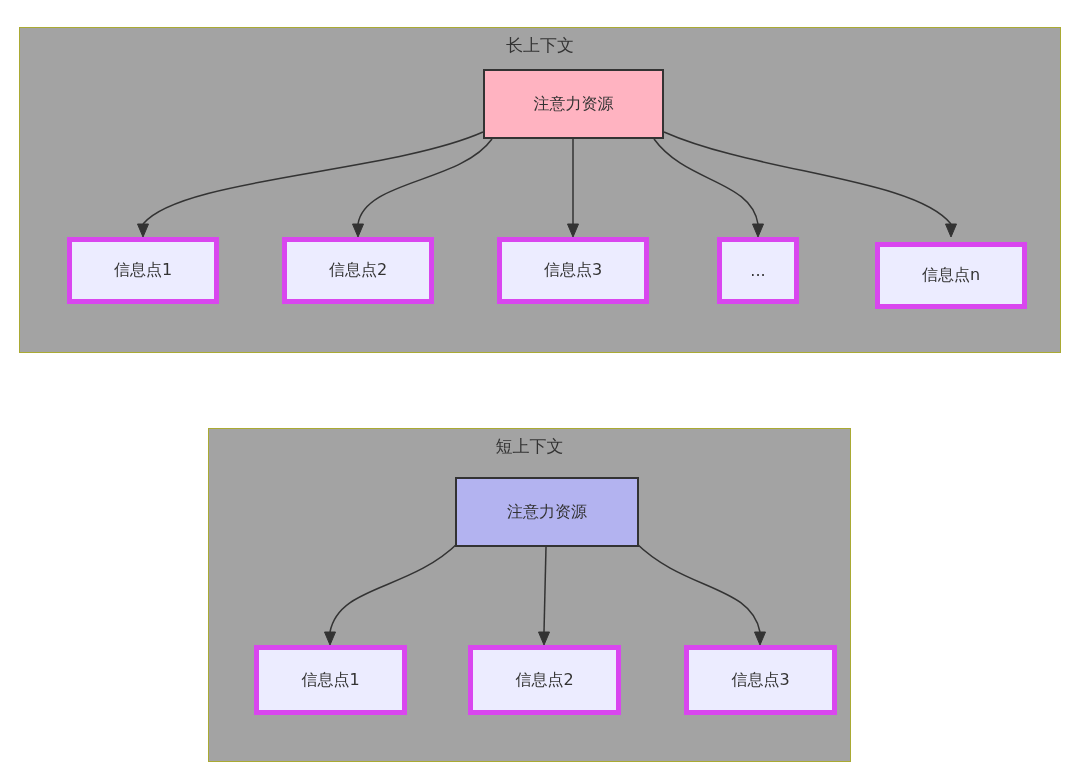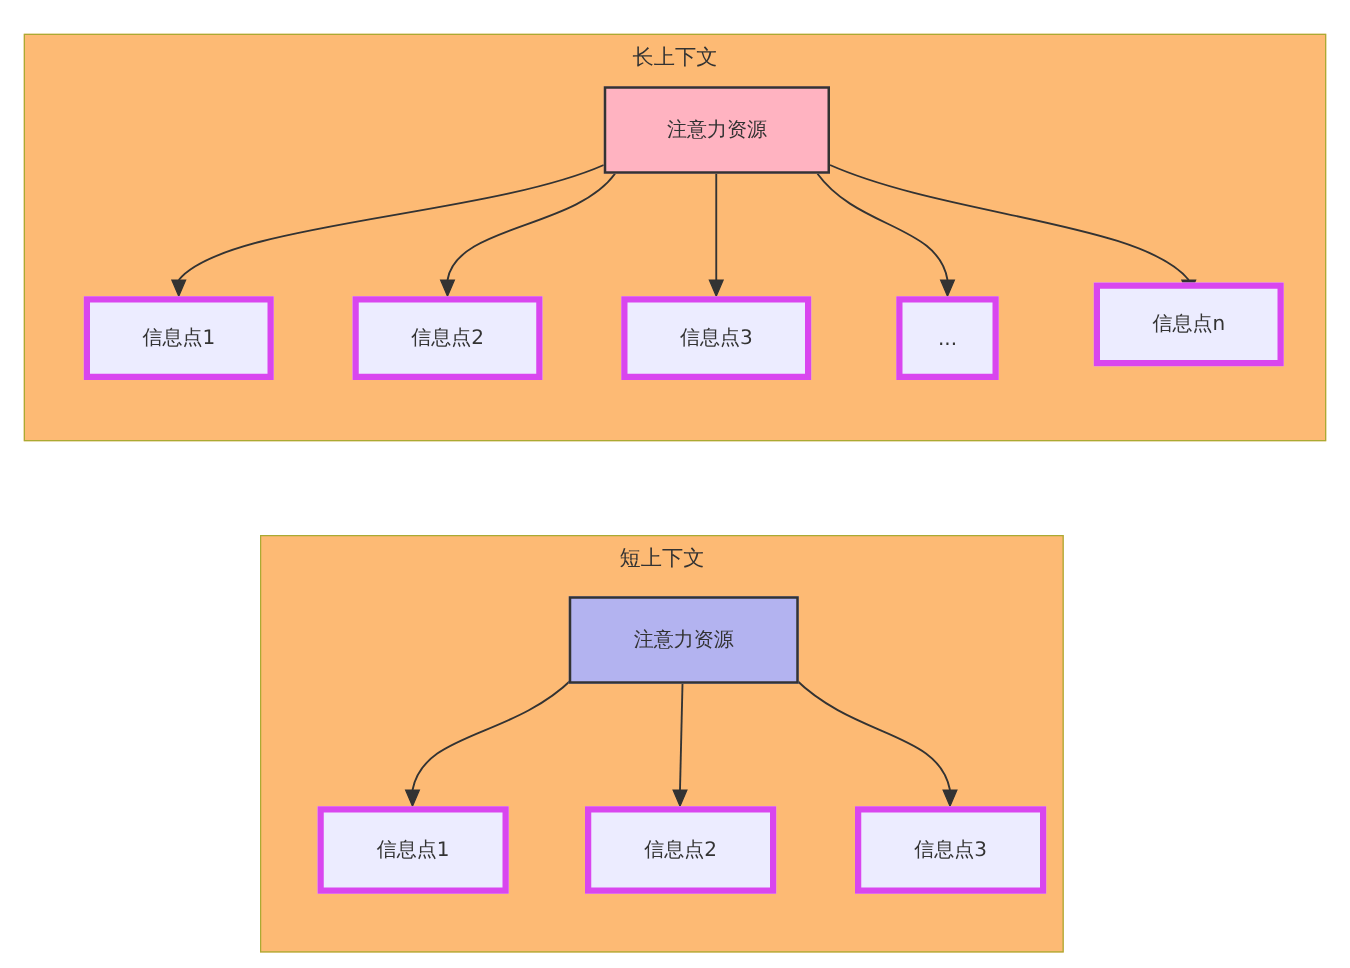--- a/index.html
+++ b/index.html
@@ -10,21 +10,21 @@
   }
   .canvas {
     position: relative;
     width: 1080px;
     height: 774px;
     background: #ffffff;
     overflow: hidden;
   }
   .group {
     position: absolute;
-    background: #fdba74;
+    background: #a3a3a3;
     border: 1px solid #aaaa33;
     box-sizing: border-box;
   }
   .group-title {
     position: absolute;
     top: 6px;
     left: 0;
     width: 100%;
     text-align: center;
     font-size: 17px;
@@ -94,21 +94,21 @@
     </div>
     <div class="node info" style="left:262px; top:209px; width:152px; height:67px;">
       <span>信息点2</span>
     </div>
     <div class="node info" style="left:477px; top:209px; width:152px; height:67px;">
       <span>信息点3</span>
     </div>
     <div class="node info" style="left:697px; top:209px; width:82px; height:67px;">
       <span>...</span>
     </div>
-    <div class="node info" style="left:855px; top:198px; width:152px; height:67px;">
+    <div class="node info" style="left:855px; top:214px; width:152px; height:67px;">
       <span>信息点n</span>
     </div>
   </section>
 
   <section class="group" style="left:208px; top:428px; width:643px; height:334px;">
 
     <svg class="edges" width="675" height="334" viewBox="0 0 675 334">
       <path d="M 249,114 C 200,162 130,156 121,203"></path>
       <path d="M 337,118 L 335,203"></path>
       <path d="M 427,114 C 476,162 542,156 551,203"></path>

